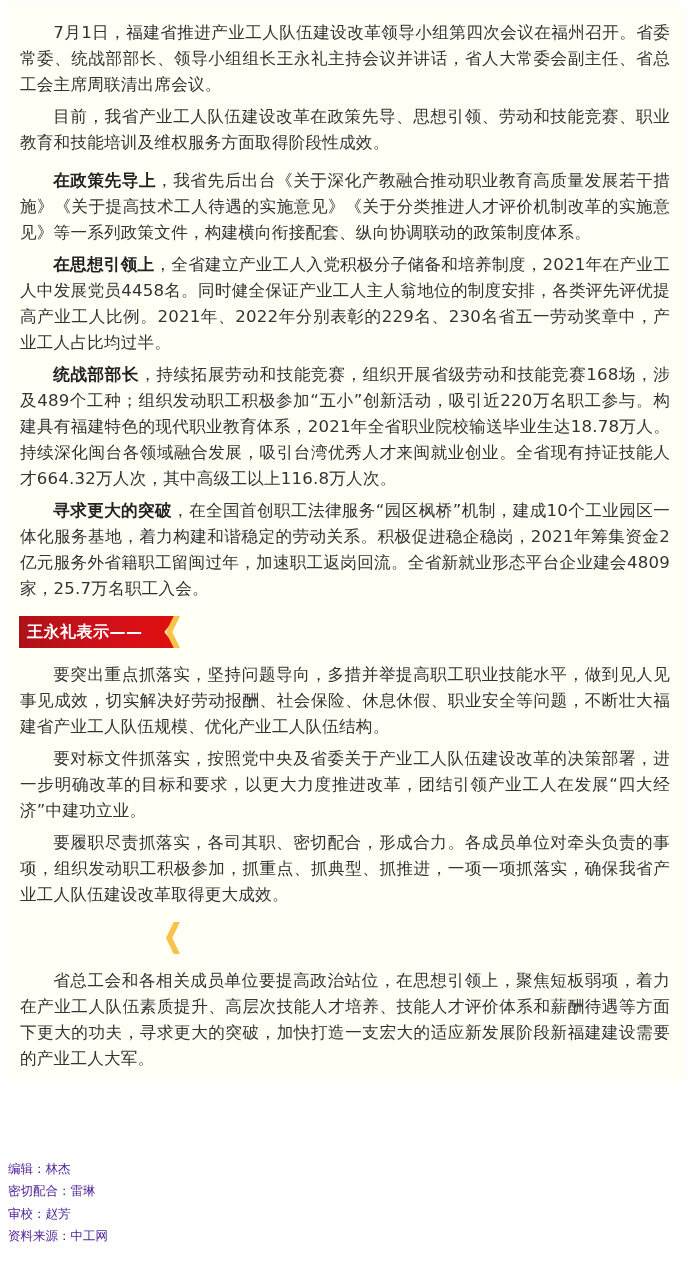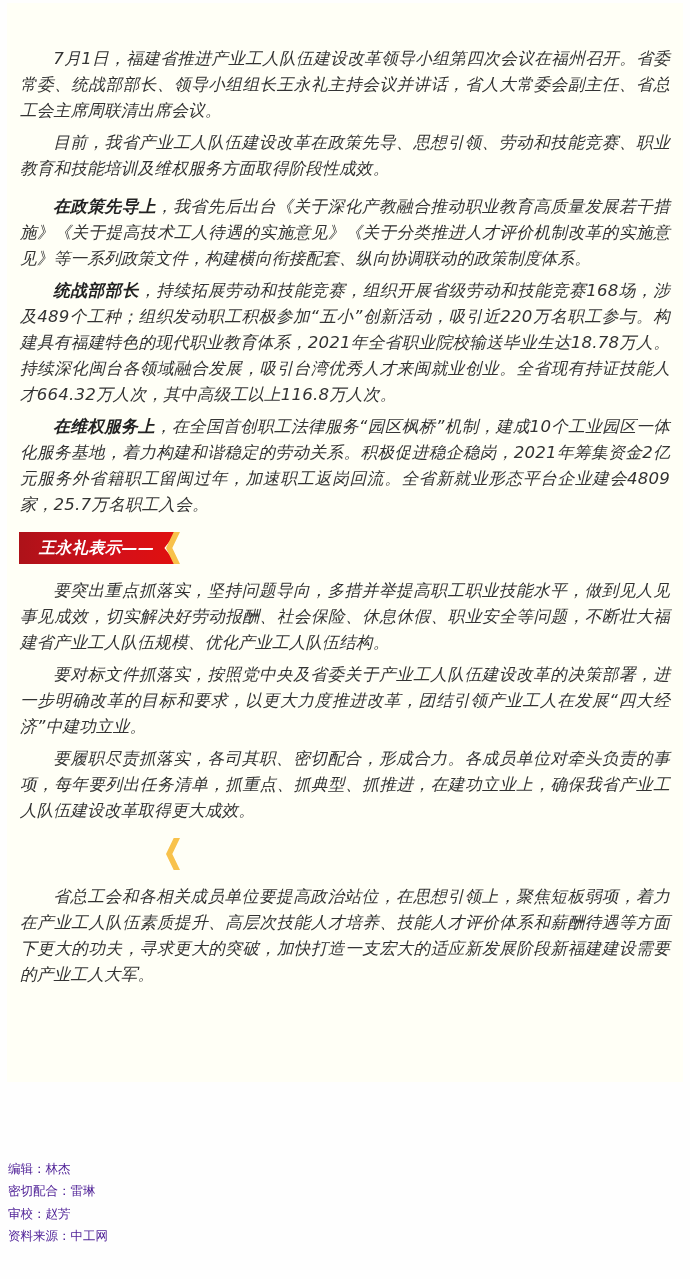--- a/index.html
+++ b/index.html
@@ -18,27 +18,26 @@
     position: absolute;
     left: 7px;
     top: 3px;
     width: 676px;
     height: 1079px;
     background: #fffff6;
   }
   .content {
     position: absolute;
     left: 20px;
-    top: 46px;
+    top: 20px;
     width: 650px;
     color: #333333;
     font-size: 16.6px;
     line-height: 26px;
     letter-spacing: 0.2px;
-    font-style: italic;
   }
   .para {
     margin: 0 0 6px 0;
     text-indent: 2em;
     text-align: justify;
   }
   .para.first-gap { margin-bottom: 12px; }
   .para .lead {
     font-weight: bold;
     color: #222222;
@@ -53,21 +52,21 @@
     left: 0;
     top: 0;
     height: 32px;
     width: 158px;
     background: linear-gradient(90deg, #ad1219 0%, #d4101a 60%, #e0100e 100%);
     clip-path: polygon(0 0, 100% 0, 92% 50%, 100% 100%, 0 100%);
     color: #ffffff;
     font-weight: bold;
     font-size: 16px;
     line-height: 32px;
-    padding-left: 20px;
+    padding-left: 8px;
     box-sizing: border-box;
     letter-spacing: 0.5px;
   }
   .chevron {
     position: absolute;
     left: 147px;
     top: 0;
     width: 14px;
     height: 32px;
     background: #f8c24b;
@@ -86,30 +85,31 @@
 </head>
 <body>
 
 <div class="article-box"></div>
 
 <div class="content">
   <p class="para">7月1日，福建省推进产业工人队伍建设改革领导小组第四次会议在福州召开。省委常委、统战部部长、领导小组组长王永礼主持会议并讲话，省人大常委会副主任、省总工会主席周联清出席会议。</p>
   <p class="para first-gap">目前，我省产业工人队伍建设改革在政策先导、思想引领、劳动和技能竞赛、职业教育和技能培训及维权服务方面取得阶段性成效。</p>
 
   <p class="para"><span class="lead">在政策先导上</span><span>，我省先后出台《关于深化产教融合推动职业教育高质量发展若干措施》《关于提高技术工人待遇的实施意见》《关于分类推进人才评价机制改革的实施意见》等一系列政策文件，构建横向衔接配套、纵向协调联动的政策制度体系。</span></p>
+  <p class="para"><span class="lead">在思想引领上</span><span>，全省建立产业工人入党积极分子储备和培养制度，2021年在产业工人中发展党员4458名。同时健全保证产业工人主人翁地位的制度安排，各类评先评优提高产业工人比例。2021年、2022年分别表彰的229名、230名省五一劳动奖章中，产业工人占比均过半。</span></p>
   <p class="para"><span class="lead">统战部部长</span><span>，持续拓展劳动和技能竞赛，组织开展省级劳动和技能竞赛168场，涉及489个工种；组织发动职工积极参加“五小”创新活动，吸引近220万名职工参与。构建具有福建特色的现代职业教育体系，2021年全省职业院校输送毕业生达18.78万人。持续深化闽台各领域融合发展，吸引台湾优秀人才来闽就业创业。全省现有持证技能人才664.32万人次，其中高级工以上116.8万人次。</span></p>
-  <p class="para"><span class="lead">在维权服务上</span><span>，在全国首创职工法律服务“园区枫桥”机制，建成10个工业园区一体化服务基地，着力构建和谐稳定的劳动关系。积极促进稳企稳岗，2021年筹集资金2亿元服务外省籍职工留闽过年，加速职工返岗回流。全省新就业形态平台企业建会4809家，25.7万名职工入会。</span></p>
+  <p class="para"><span class="lead">寻求更大的突破</span><span>，在全国首创职工法律服务“园区枫桥”机制，建成10个工业园区一体化服务基地，着力构建和谐稳定的劳动关系。积极促进稳企稳岗，2021年筹集资金2亿元服务外省籍职工留闽过年，加速职工返岗回流。全省新就业形态平台企业建会4809家，25.7万名职工入会。</span></p>
 
   <div class="banner-row">
     <div class="banner">王永礼表示——</div>
     <div class="chevron"></div>
   </div>
   <p class="para">要突出重点抓落实，坚持问题导向，多措并举提高职工职业技能水平，做到见人见事见成效，切实解决好劳动报酬、社会保险、休息休假、职业安全等问题，不断壮大福建省产业工人队伍规模、优化产业工人队伍结构。</p>
   <p class="para">要对标文件抓落实，按照党中央及省委关于产业工人队伍建设改革的决策部署，进一步明确改革的目标和要求，以更大力度推进改革，团结引领产业工人在发展“四大经济”中建功立业。</p>
-  <p class="para">要履职尽责抓落实，各司其职、密切配合，形成合力。各成员单位对牵头负责的事项，每年要列出任务清单，抓重点、抓典型、抓推进，在建功立业上，确保我省产业工人队伍建设改革取得更大成效。</p>
+  <p class="para">要履职尽责抓落实，各司其职、密切配合，形成合力。各成员单位对牵头负责的事项，组织发动职工积极参加，抓重点、抓典型、抓推进，一项一项抓落实，确保我省产业工人队伍建设改革取得更大成效。</p>
 
   <div class="banner-row">
     <div class="chevron"></div>
   </div>
   <p class="para">省总工会和各相关成员单位要提高政治站位，在思想引领上，聚焦短板弱项，着力在产业工人队伍素质提升、高层次技能人才培养、技能人才评价体系和薪酬待遇等方面下更大的功夫，寻求更大的突破，加快打造一支宏大的适应新发展阶段新福建建设需要的产业工人大军。</p>
 </div>
 
 <div class="credits">
   <p class="credit-line">编辑：林杰</p>
   <p class="credit-line">密切配合：雷琳</p>

